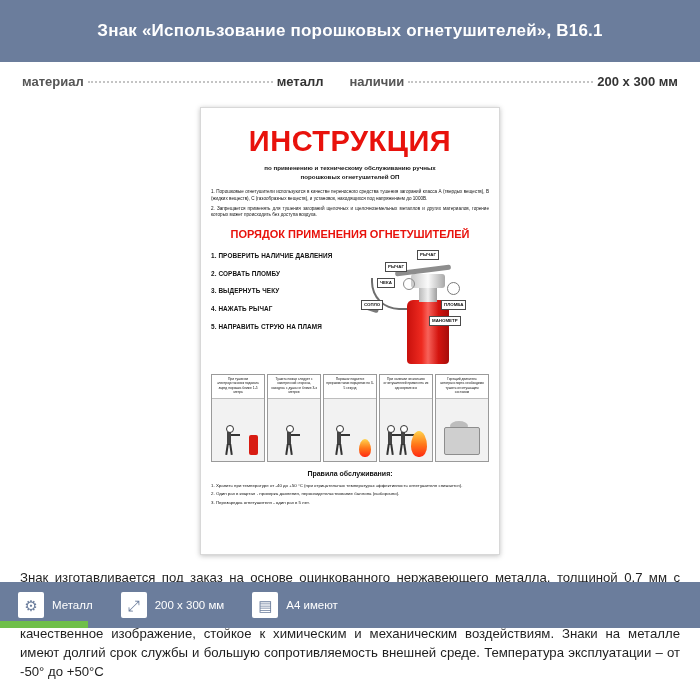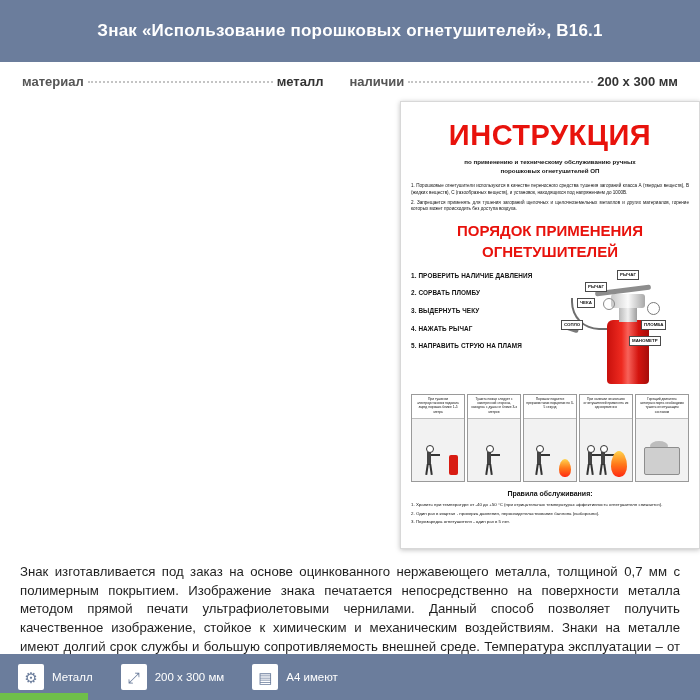--- a/index.html
+++ b/index.html
@@ -3,21 +3,21 @@
 <meta charset="utf-8">
 <style>
   html,body{margin:0;padding:0;}
   body{
     width:700px;height:700px;
     background:#ffffff;
     font-family:"Liberation Sans", sans-serif;
     color:#2a2a2a;
     overflow:hidden;
   }
-  .page{position:relative;width:700px;height:700px;}
+  .page{position:relative;width:700px;height:628px;}
 
   
   .header{
     height:62px;background:#6b7d9c;
     display:flex;align-items:center;justify-content:center;
   }
   .header h1{
     margin:0;color:#ffffff;font-size:17px;font-weight:700;
     letter-spacing:.2px;text-align:center;
   }
@@ -30,21 +30,21 @@
   .spec-key{font-weight:700;color:#555;white-space:nowrap;}
   .dots{
     flex:1;margin:0 4px;border-bottom:2px dotted #c4c4c4;
     transform:translateY(-3px);
   }
   .spec-val{font-weight:700;color:#333;white-space:nowrap;}
   .spec-gap{width:26px;}
 
   
   .poster-wrap{
-    display:flex;justify-content:flex-end;margin-top:6px;
+    display:flex;justify-content:center;margin-top:12px;
   }
   .poster{
     width:300px;height:448px;background:#fff;
     border:1px solid #d8d8d8;
     box-shadow:0 1px 5px rgba(0,0,0,.25);
     padding:8px 10px;box-sizing:border-box;
     font-size:5px;line-height:1.35;
     position:relative;
   }
   .p-title{
@@ -54,21 +54,21 @@
   }
   .p-sub{
     text-align:center;font-size:6.2px;color:#111;line-height:1.5;
     margin-bottom:7px;font-weight:600;
   }
   .p-para{
     font-size:4.6px;line-height:1.5;text-align:justify;color:#111;
     margin-bottom:3px;
   }
   .p-sec{
-    text-align:center;color:#e8120c;font-weight:700;font-size:15px;
+    text-align:center;color:#e8120c;font-weight:700;font-size:11px;
     margin:8px 0 6px 0;
   }
   .steps-area{display:flex;gap:4px;}
   .steps{width:140px;padding-top:4px;}
   .step{
     font-size:6.4px;font-weight:700;color:#111;margin-bottom:9px;
     letter-spacing:.1px;
   }
   .ext-diagram{
     flex:1;position:relative;height:120px;

